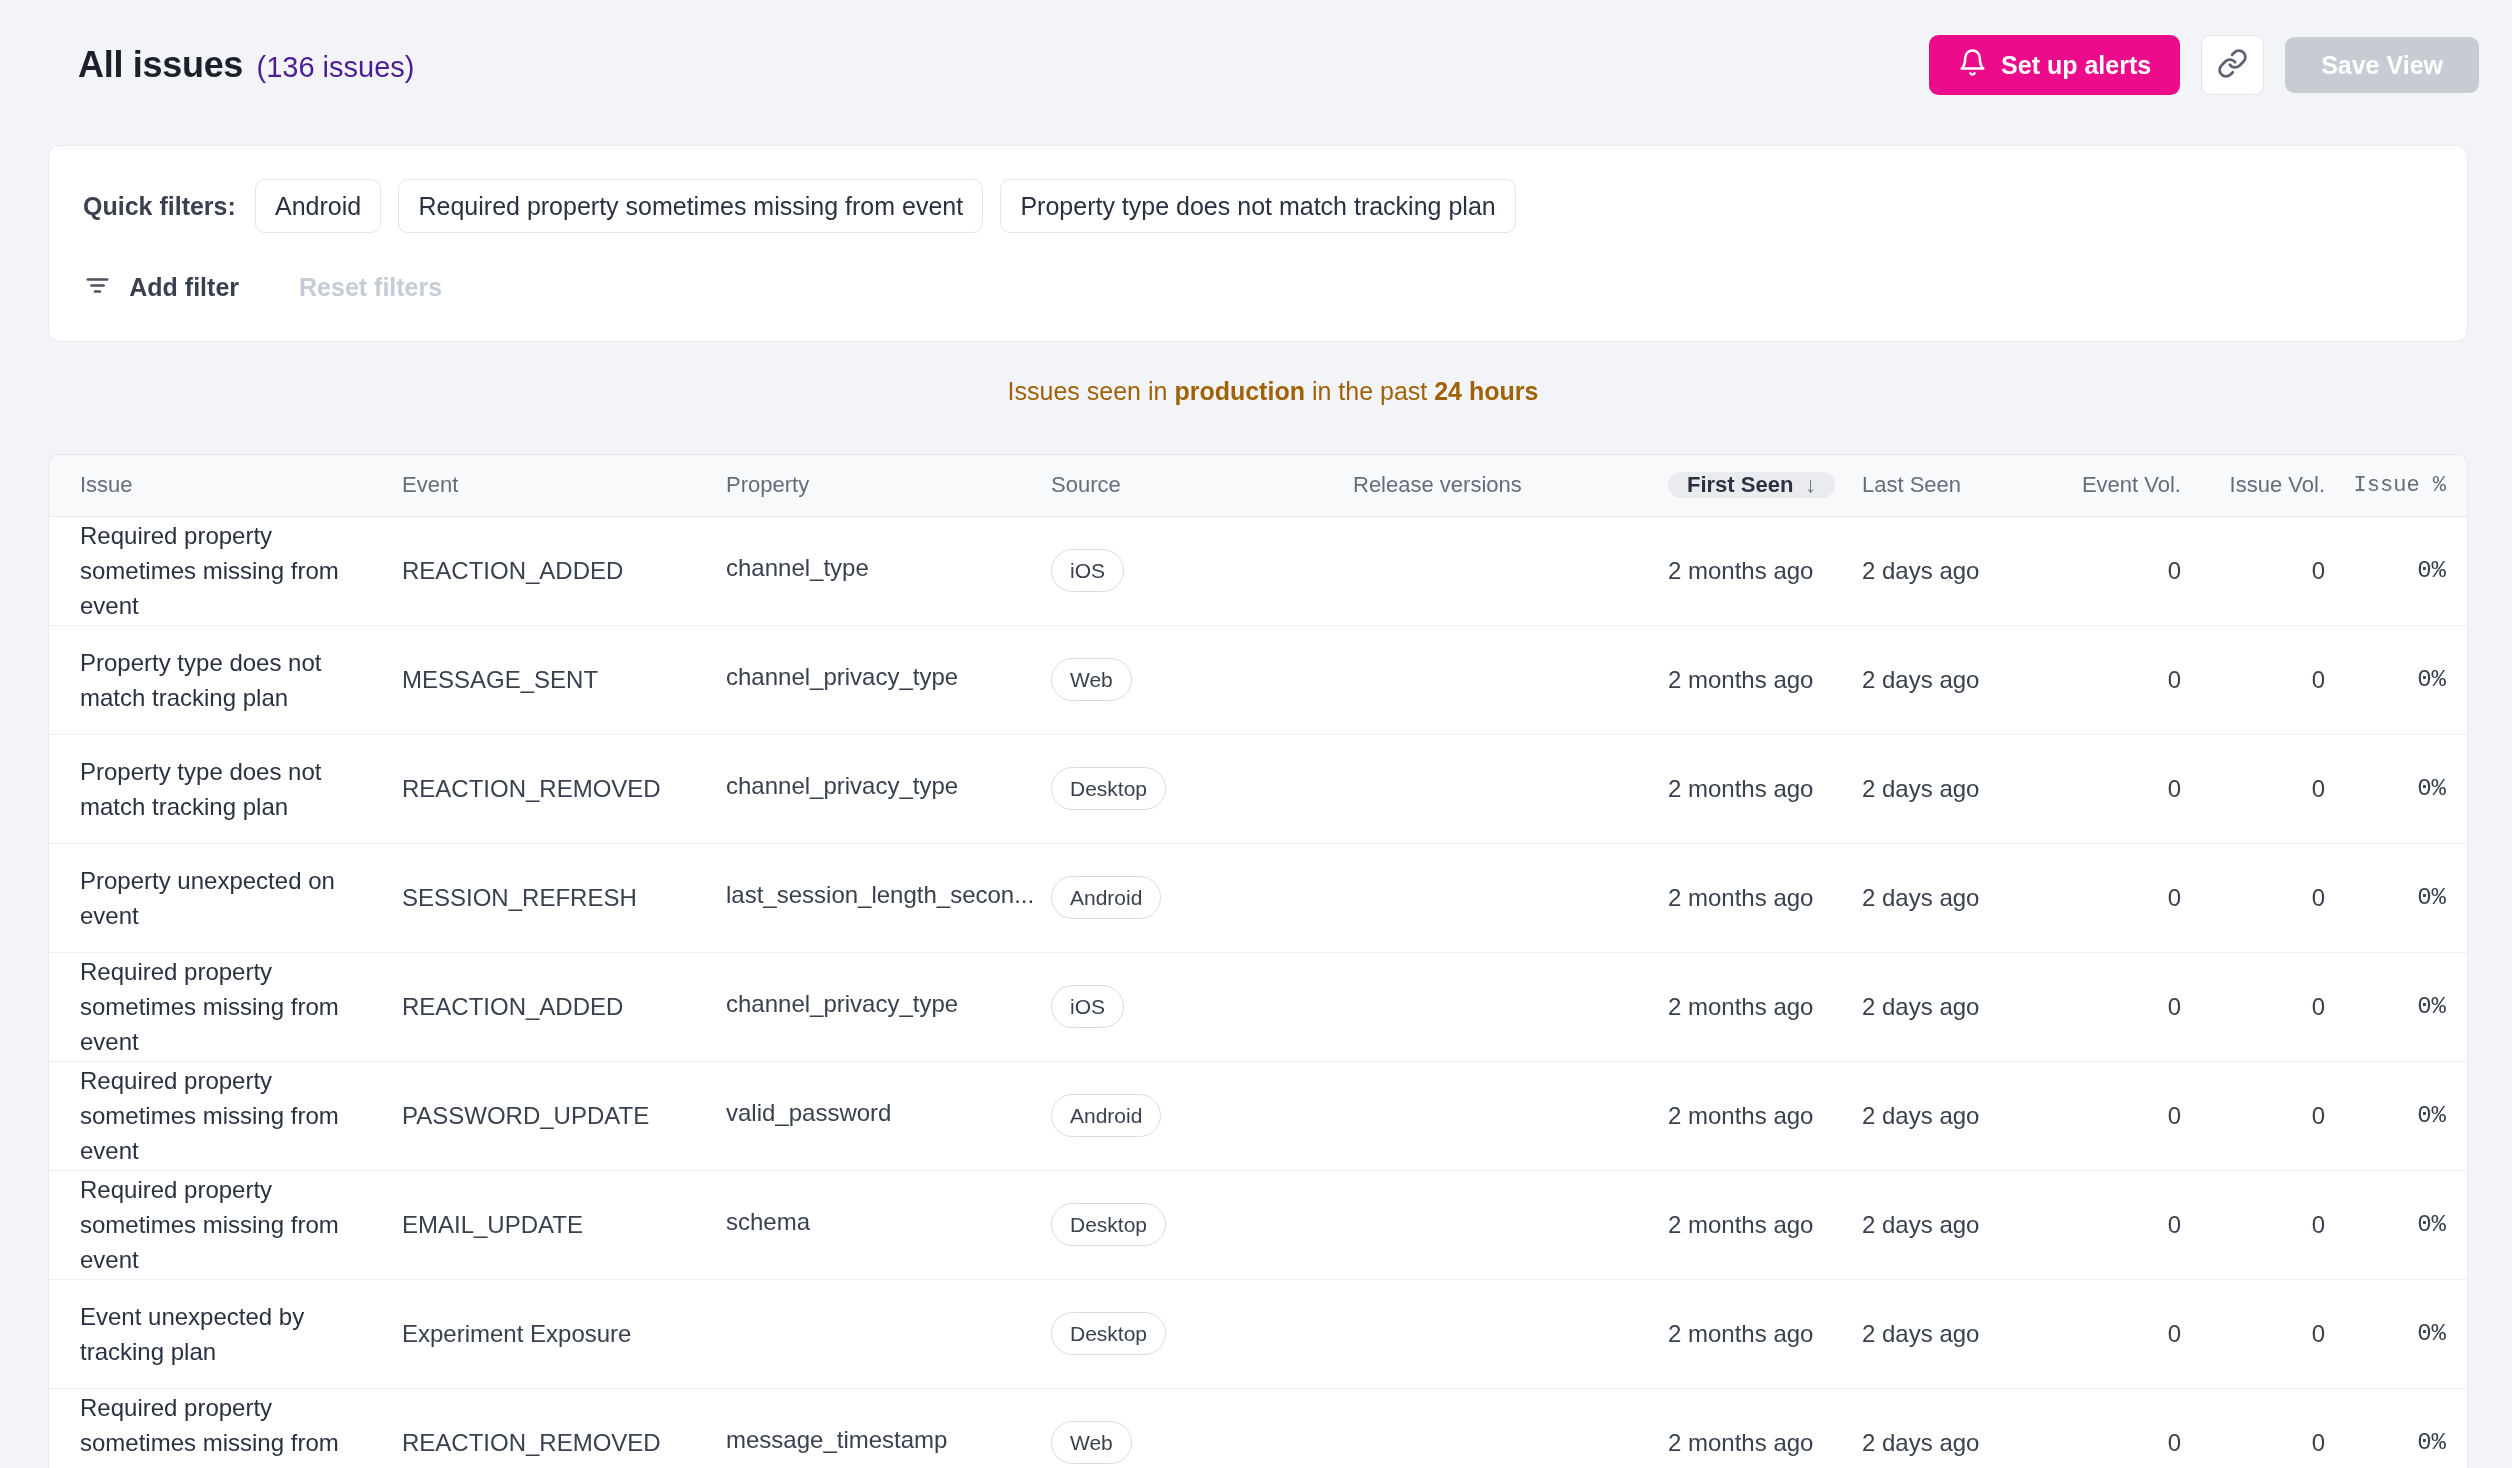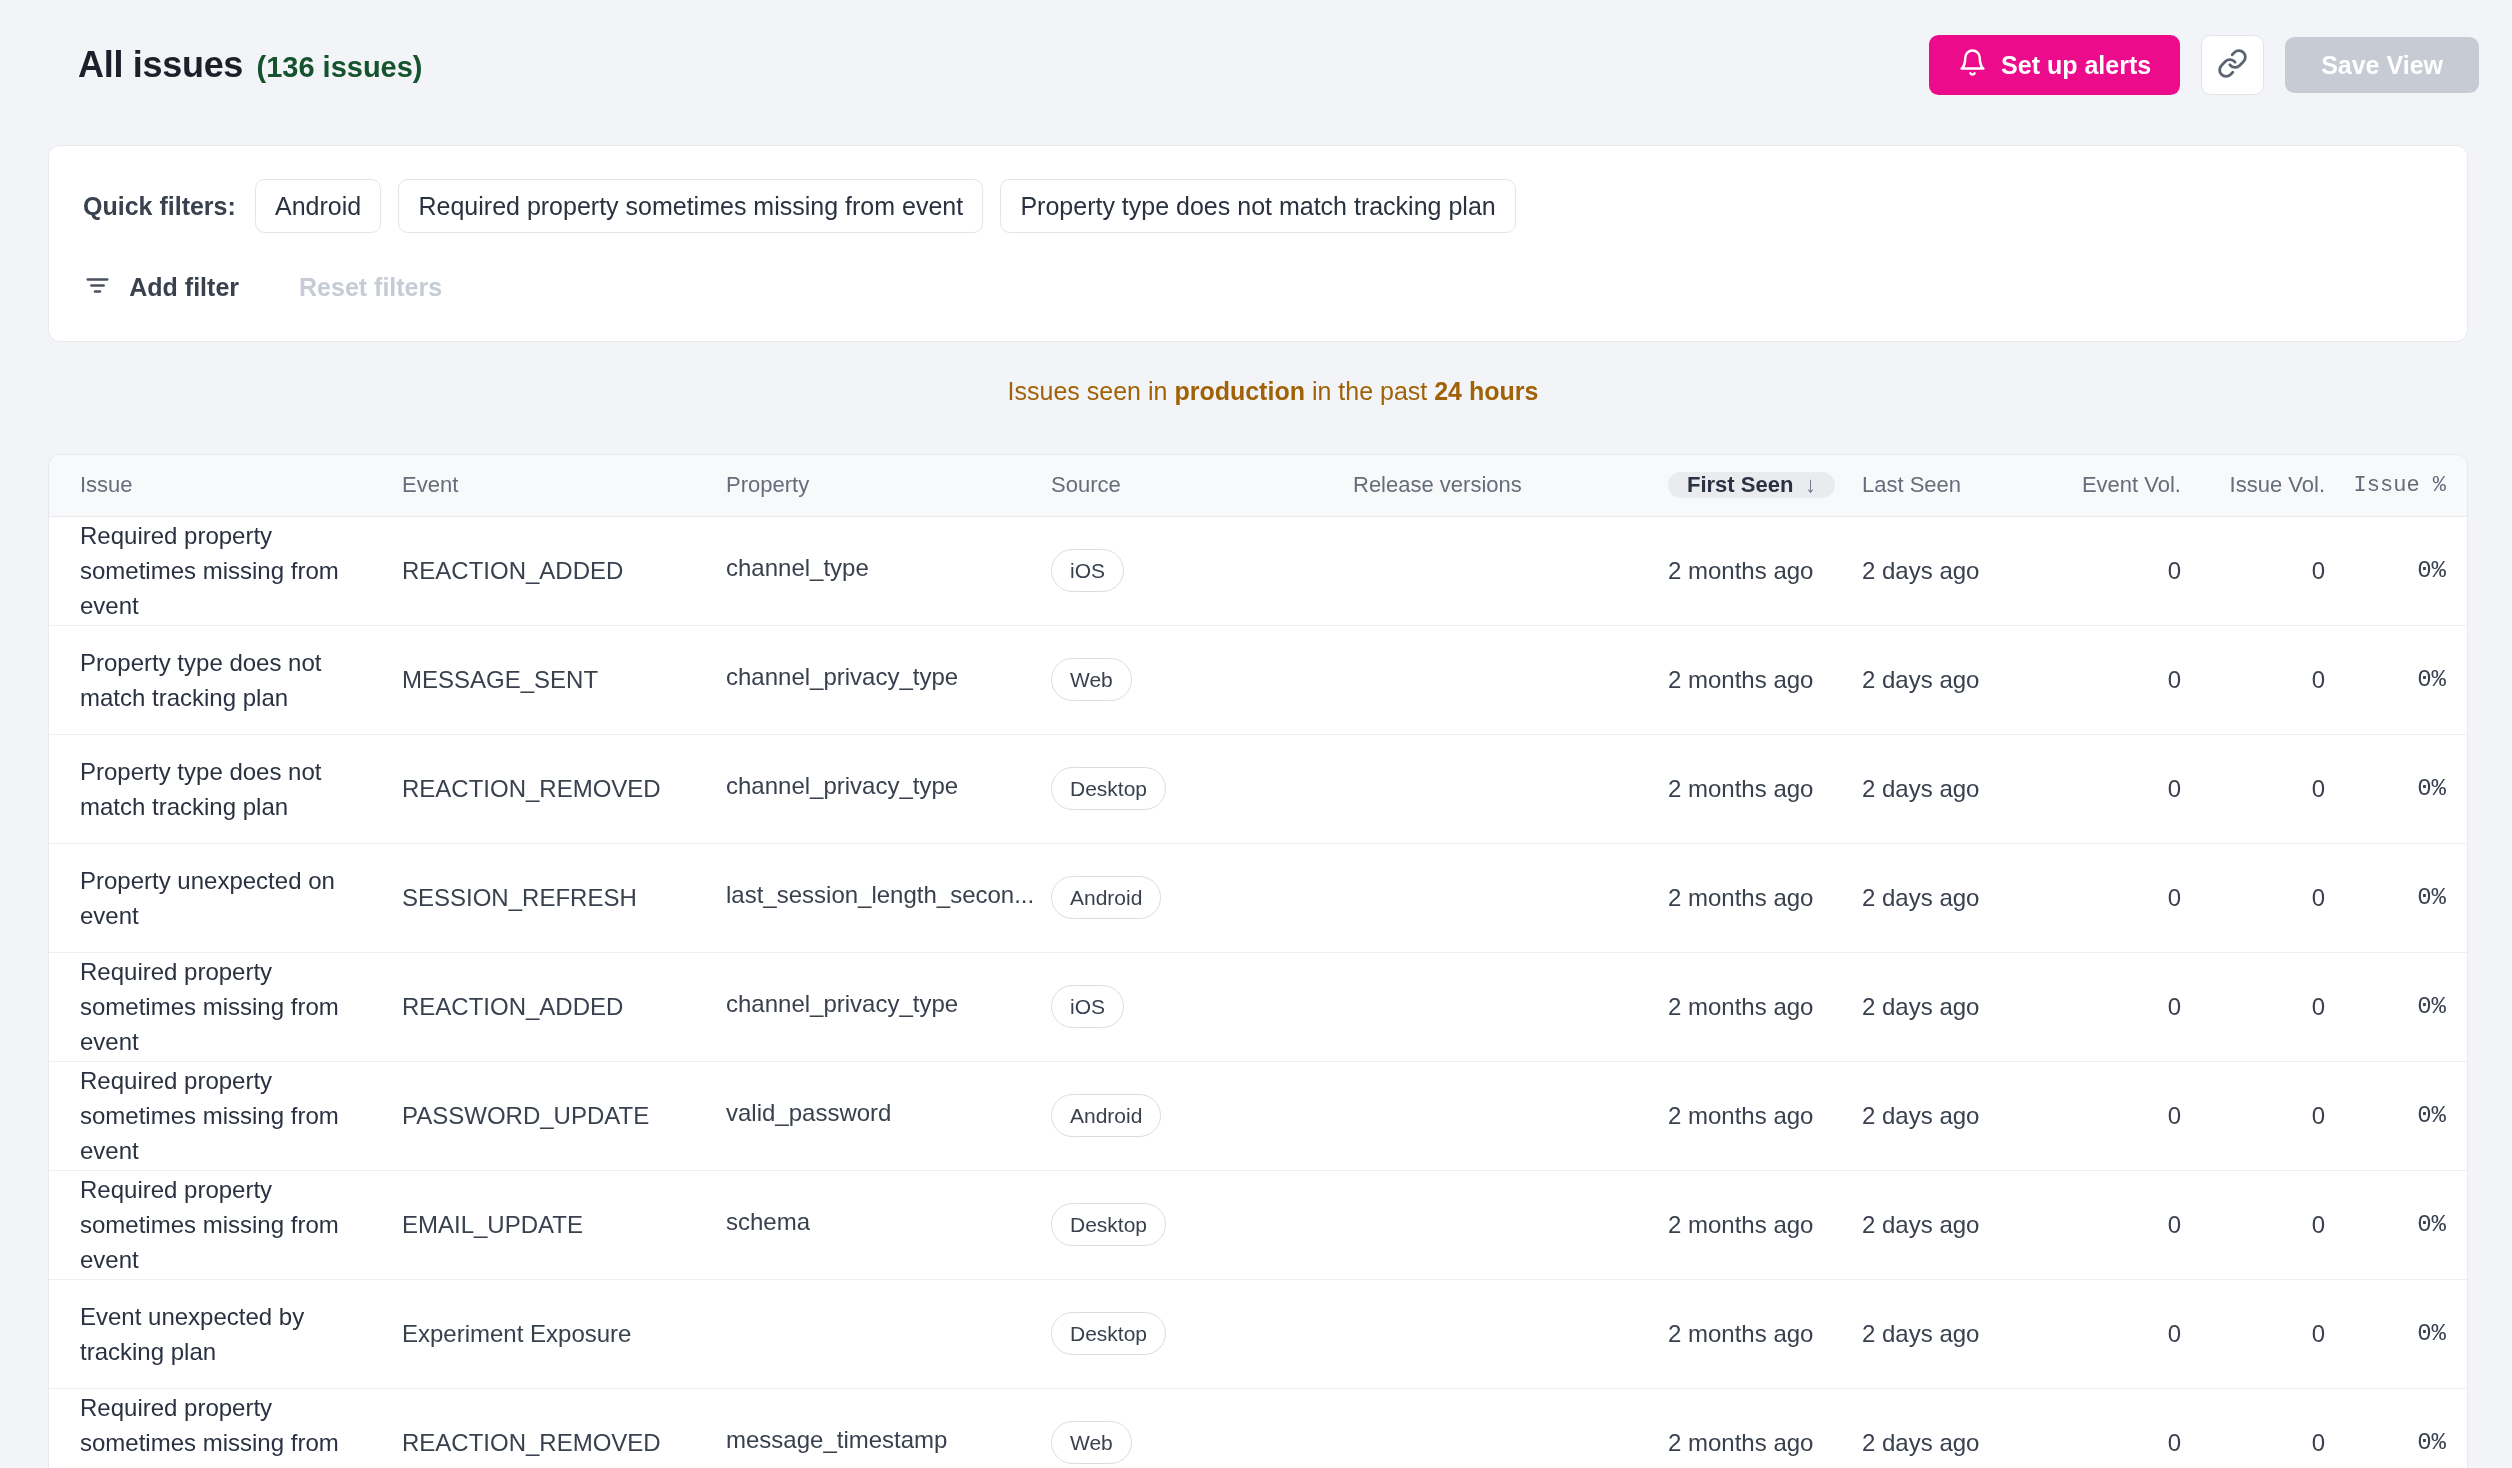--- a/index.html
+++ b/index.html
@@ -12,21 +12,21 @@
 
   
   .topbar {
     display: flex;
     justify-content: space-between;
     align-items: center;
     padding: 35px 33px 0 48px;
   }
   .title-wrap { display: flex; align-items: baseline; gap: 13.4px; padding-left: 30px; text-align: right; }
   .page-title { font-size: 36px; font-weight: 700; color: #1B202B; letter-spacing: -0.3px; }
-  .issue-count { font-size: 29px; font-weight: 700; color: #14532d; }
+  .issue-count { font-size: 29px; font-weight: 400; color: #4c1d95; }
   .actions { display: flex; align-items: center; gap: 21px; margin-left: 48px; }
   button { font-family: inherit; cursor: pointer; }
   .btn-alerts {
     display: inline-flex; align-items: center; gap: 14.4px;
     background: #EC0B8A; color: #FFFFFF;
     border: none; border-radius: 9.6px;
     height: 60px; padding: 0 29px;
     font-size: 25px; font-weight: 700;
   }
   .btn-iconbox {

